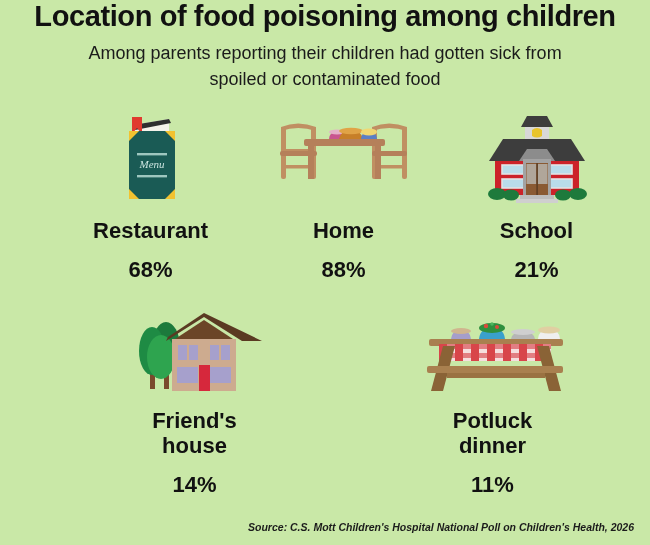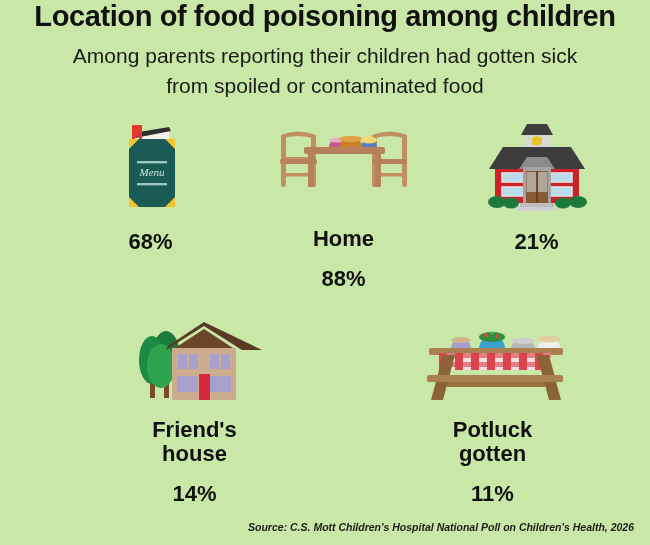--- a/index.html
+++ b/index.html
@@ -28,21 +28,21 @@
     font-weight: bold;
     font-size: 29px;
     letter-spacing: -0.4px;
     color: #111111;
     line-height: 1.12;
     padding: 0 16px;
   }
   .subtitle {
     font-family: "Liberation Sans", sans-serif;
     font-weight: normal;
-    font-size: 21px;
+    font-size: 18px;
     color: #1b1b1b;
     line-height: 1.42;
     margin-top: 9px;
     padding: 0 70px;
   }
 
   
   .row {
     display: flex;
     justify-content: center;
@@ -124,20 +124,21 @@
           <path d="M18 16 L28 16 L18 26 Z" fill="#f2c230"></path>
           <path d="M64 16 L54 16 L64 26 Z" fill="#f2c230"></path>
           <path d="M18 84 L28 84 L18 74 Z" fill="#f2c230"></path>
           <path d="M64 84 L54 84 L64 74 Z" fill="#f2c230"></path>
 
           <rect x="26" y="38" width="30" height="2.4" fill="#9ec7bf"></rect>
           <rect x="26" y="60" width="30" height="2.4" fill="#9ec7bf"></rect>
           <text x="41" y="53" font-family="'Liberation Serif', serif" font-style="italic" font-size="11" fill="#c9e3de" text-anchor="middle">Menu</text>
         </svg>
       </div>
+      <div class="cell-label">Restaurant</div>
       <div class="cell-value">68%</div>
     </div>
 
     <div class="cell">
       <div class="icon-box">
         <svg width="138" height="92" viewBox="0 0 138 92">
 
           <rect x="6" y="12" width="5" height="52" rx="2" fill="#c08f62"></rect>
           <rect x="36" y="12" width="5" height="52" rx="2" fill="#c08f62"></rect>
           <path d="M6 12 q17 -7 35 0 l0 4 q-18 -6 -35 0 Z" fill="#c08f62"></path>
@@ -196,20 +197,21 @@
 
           <rect x="41" y="80" width="34" height="4" fill="#bdbdbd"></rect>
           <rect x="37" y="84" width="42" height="4" fill="#cfcfcf"></rect>
 
           <ellipse cx="18" cy="79" rx="9" ry="6" fill="#1e7a3c"></ellipse>
           <ellipse cx="32" cy="80" rx="8" ry="5.5" fill="#1e7a3c"></ellipse>
           <ellipse cx="84" cy="80" rx="8" ry="5.5" fill="#1e7a3c"></ellipse>
           <ellipse cx="99" cy="79" rx="9" ry="6" fill="#1e7a3c"></ellipse>
         </svg>
       </div>
+      <div class="cell-label">School</div>
       <div class="cell-value">21%</div>
     </div>
 
   </div>
 
   <div class="row row-two">
 
     <div class="cell">
       <div class="icon-box">
         <svg width="134" height="88" viewBox="0 0 134 88">
@@ -281,21 +283,21 @@
 
           <path d="M26 37 L38 37 L26 82 L14 82 Z" fill="#8a6336"></path>
           <path d="M120 37 L132 37 L144 82 L132 82 Z" fill="#8a6336"></path>
 
           <rect x="10" y="57" width="136" height="7" rx="2" fill="#a9804f"></rect>
 
           <rect x="30" y="64" width="98" height="5" fill="#9a7242"></rect>
         </svg>
       </div>
       <div class="cell-label">Potluck
-gotten</div>
+dinner</div>
       <div class="cell-value">11%</div>
     </div>
 
   </div>
 
   <div class="source">Source: C.S. Mott Children's Hospital National Poll on Children's Health, 2026</div>
 
 </div>
 
 </body></html>

